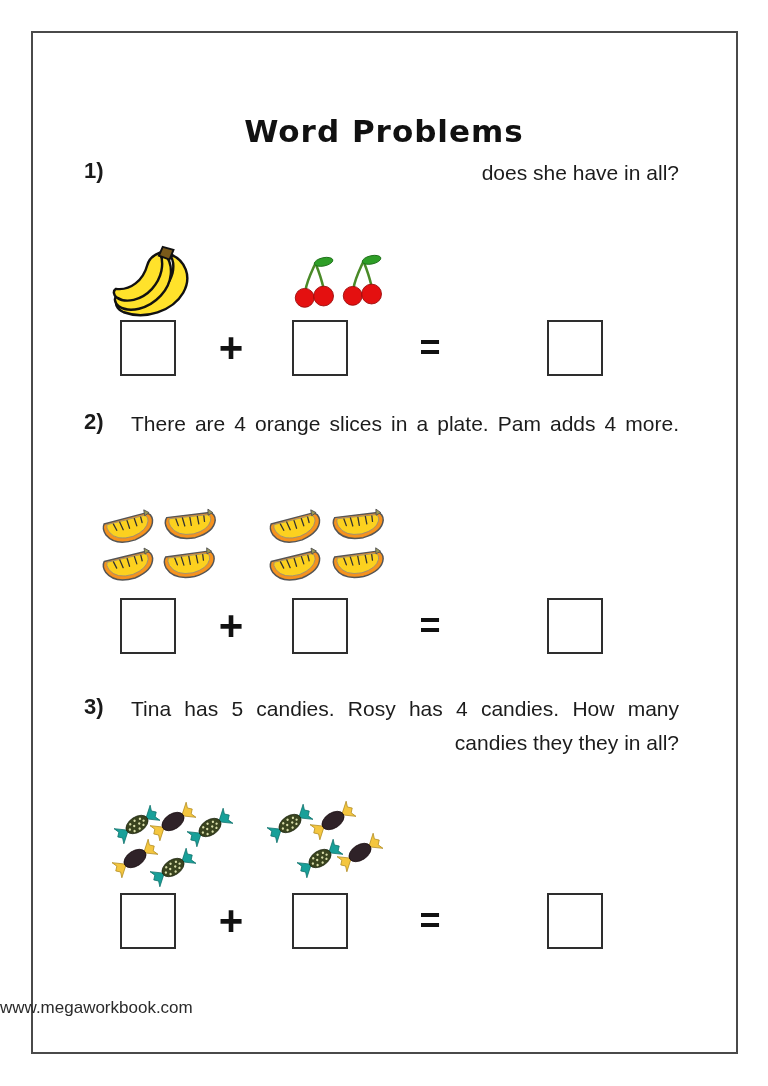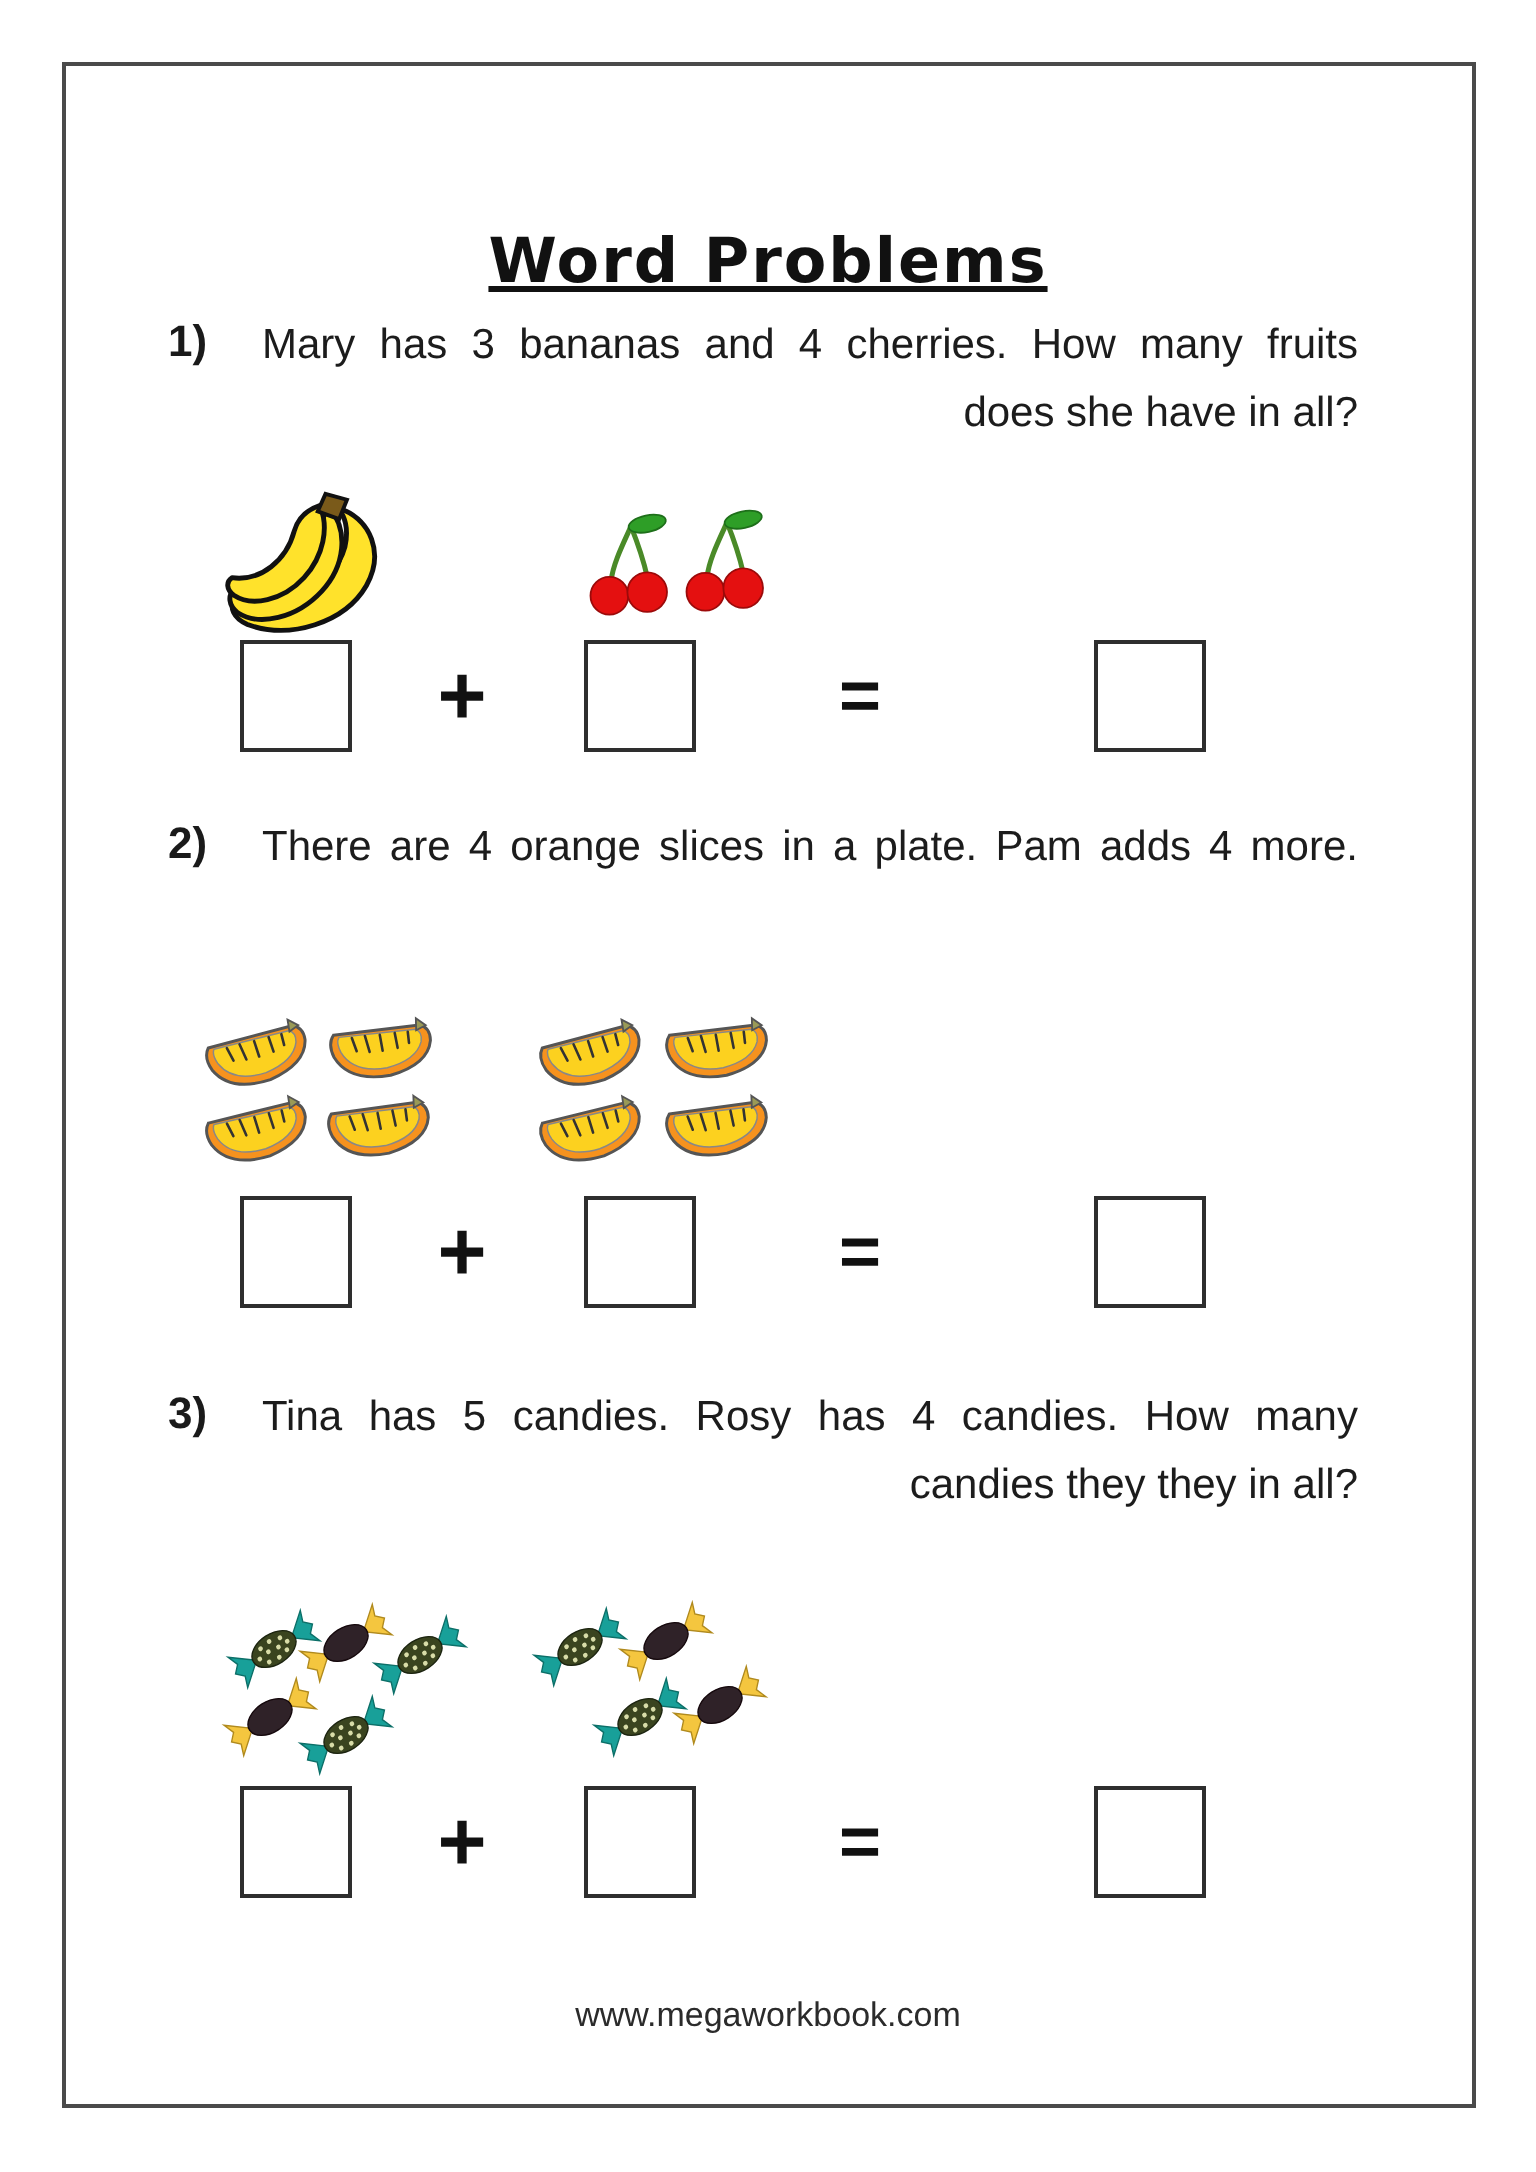--- a/index.html
+++ b/index.html
@@ -8,21 +8,20 @@
     font-family:"Liberation Sans",sans-serif;color:#1f1f1f;
   }
   .page-border{
     position:absolute;left:31px;top:31px;width:707px;height:1023px;
     border:2px solid var(--border,#4a4a4a);box-sizing:border-box;background:transparent;
   }
   .title{
     position:absolute;left:0;top:92px;width:768px;text-align:center;
     font-family:"DejaVu Sans",sans-serif;font-weight:bold;font-size:31px;color:#111;
     letter-spacing:1px;
-    text-decoration:underline;
   }
   .prob-num{
     position:absolute;left:84px;width:44px;
     font-size:22px;font-weight:bold;color:#1a1a1a;
   }
   .prob-text{
     position:absolute;left:131px;width:548px;
     font-size:21px;line-height:34px;color:#1c1c1c;
   }
   .prob-text .l1{display:block;text-align:justify;text-align-last:justify;}
@@ -35,21 +34,21 @@
     border:2px solid #2e2e2e;background:#fff;
   }
   .box1{left:120px}.box2{left:292px}.box3{left:547px}
   .op{
     position:absolute;top:0;width:44px;height:56px;line-height:56px;text-align:center;
     font-weight:bold;color:#111;
   }
   .plus{left:209px;font-size:42px;}
   .equals{left:408px;font-size:36px;}
   .footer{
-    position:absolute;left:0;top:998px;width:768px;text-align:center;
+    position:absolute;left:0;top:998px;width:768px;text-align:left;
     font-size:17px;color:#2b2b2b;
   }
   
   .fill-banana{fill:var(--banana-yellow,#FFE22B);}
   .fill-cherry{fill:var(--cherry-red,#E41010);}
   .fill-leaf{fill:var(--leaf-green,#2E9E27);}
   .fill-rind{fill:var(--orange-rind,#F6921E);}
   .fill-flesh{fill:var(--orange-flesh,#FCD11F);}
   .fill-teal{fill:var(--candy-teal,#18A099);}
   .fill-cyellow{fill:var(--candy-yellow,#F4C63F);}
@@ -115,21 +114,20 @@
   </defs>
 </svg>
 
 <div class="page">
   <div class="page-border"></div>
 
   <h1 class="title">Word Problems</h1>
 
   <div class="prob-num" style="top:158px">1)</div>
   <div class="prob-text" style="top:156px">
-    <span class="l1">Mary has 3 bananas and 4 cherries. How many fruits</span>
     <span class="l2">does she have in all?</span>
   </div>
 
   <svg class="art" style="left:103px;top:244px" width="100" height="78">
       <use href="#sym-banana"></use>
     </svg>
   <svg class="art" style="left:293px;top:255px" width="45" height="56">
       <use href="#sym-cherry"></use>
     </svg>
   <svg class="art" style="left:341px;top:253px" width="45" height="56">

